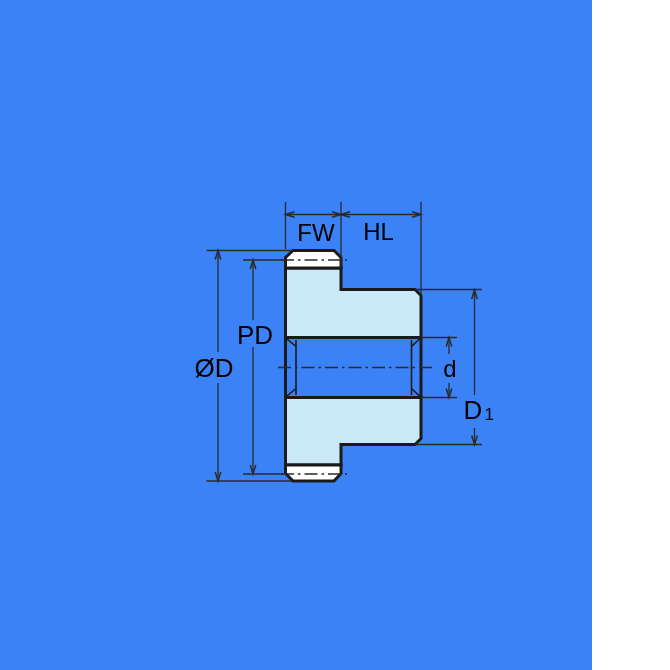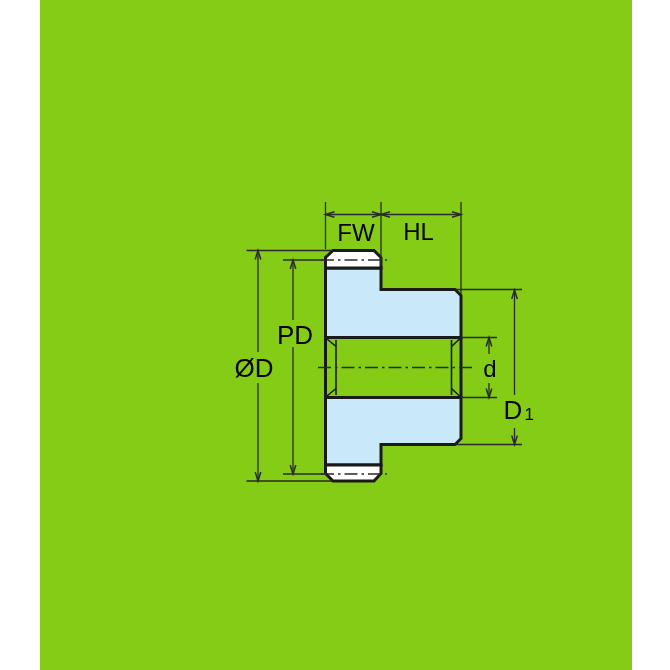--- a/index.html
+++ b/index.html
@@ -1,21 +1,20 @@
 <!DOCTYPE html>
 <html><head>
 <meta charset="utf-8">
 <style>
   html, body { margin: 0; padding: 0; background: #ffffff; }
   .canvas {
     width: 592px; height: 670px;
     position: relative;
-    background: #84cc16;
+    background: #3b82f6;
     font-family: "Liberation Sans", sans-serif;
-    margin-left: 40px;
   }
   svg { display: block; }
   .outline   { stroke: #1a1a1a; stroke-width: 3;   fill: none; stroke-linejoin: miter; }
   .thick-fill{ stroke: #1a1a1a; stroke-width: 3;   stroke-linejoin: miter; }
   .cham      { stroke: #1a1a1a; stroke-width: 1.6; fill: none; }
   .thin      { stroke: #2a2a2a; stroke-width: 1.3; fill: none; }
   .arrow     { stroke: #2a2a2a; stroke-width: 1.5; fill: none; stroke-linejoin: miter; }
   .cl        { stroke: #2a2a2a; stroke-width: 1.4; fill: none; stroke-dasharray: 13 4 2.5 4; }
   .dim-text  { font-family: "Liberation Sans", sans-serif; font-size: 26px; fill: #000000; }
   .dim-text-sm { font-family: "Liberation Sans", sans-serif; font-size: 24px; fill: #000000; }

